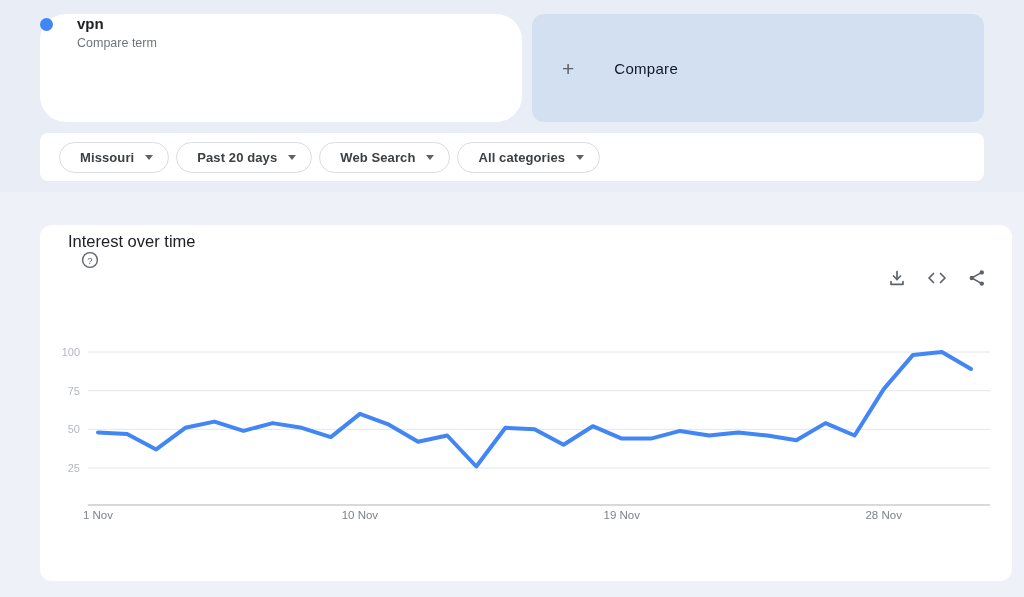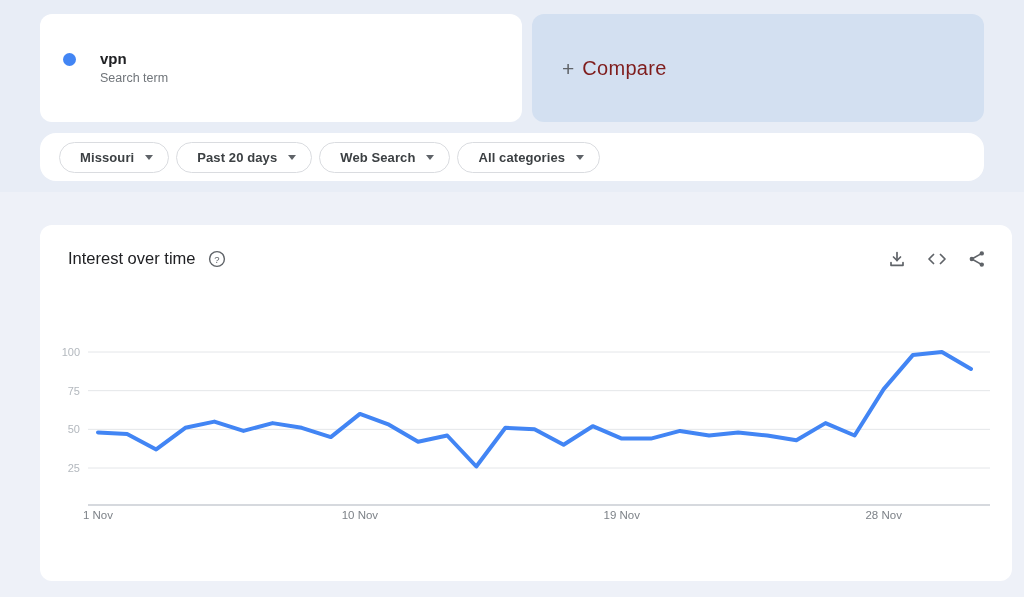--- a/index.html
+++ b/index.html
@@ -1,44 +1,44 @@
 <!DOCTYPE html>
 <html><head>
 <meta charset="utf-8">
 <style>
   * { margin:0; padding:0; box-sizing:border-box; }
   html,body { width:1024px; height:597px; overflow:hidden;
     font-family:"Liberation Sans", sans-serif; background:#eef1f8; }
   .top-section { background:#e8edf6; padding:14px 40px 11px 40px; height:192px; }
   .cards-row { display:flex; gap:10px; height:108px; }
   .card { border-radius:12px; }
-  .search-card { background:#ffffff; width:482px; display:flex; align-items:center;
-    padding-left:23px; cursor:pointer; }
+  .search-card { background:#ffffff; width:482px; display:flex; 
+    cursor:pointer;border-radius:26px; }
   .search-inner { display:flex; align-items:flex-start; }
   .dot { width:13px; height:13px; border-radius:50%; margin-top:4px; flex:0 0 auto; }
   .term-text { margin-left:24px; }
   .term { font-size:15px; font-weight:bold; color:#202124; line-height:20px; }
   .term-sub { font-size:12.5px; color:#70757a; line-height:17px; margin-top:1px; }
   .compare-card { background:#d3e0f1; flex:1; display:flex; align-items:center;
     padding-left:30px; cursor:pointer; }
   .plus { font-size:21px; color:#5f6368; font-weight:normal; line-height:21px; }
-  .compare-label { font-size:20px; color:#7f1d1d; margin-left:8px; letter-spacing:0.3px; }
-  .filter-bar { background:#ffffff; border-radius:16px; height:48px; margin-top:11px;
+  .compare-label { font-size:15px; color:#0f172a; margin-left:40px; letter-spacing:0.3px; }
+  .filter-bar { background:#ffffff; border-radius:8px; height:48px; margin-top:11px;
     display:flex; align-items:center; padding-left:19px; gap:7px; }
   .pill { display:inline-flex; align-items:center; height:31px; border:1px solid #dadce0;
     border-radius:16px; background:#fff; padding:0 15px 0 20px; cursor:pointer;
     font-family:"Liberation Sans", sans-serif; }
   .pill-label { font-size:13px; color:#3c4043; font-weight:bold; letter-spacing:0.1px; }
   .caret { width:0; height:0; border-left:4.5px solid transparent;
     border-right:4.5px solid transparent; border-top:5px solid #5f6368; margin-left:11px; }
   .main-section { padding:33px 40px 0 40px; }
   .chart-card { position:relative; background:#ffffff; border-radius:12px;
     width:972px; height:356px; }
-  .chart-header { position:absolute; top:24px; left:28px; right:26px;
-    display:flex; align-items:flex-end; }
+  .chart-header { position:absolute; top:7px; left:28px; right:26px;
+    display:flex; align-items:flex-start;flex-direction:column; }
   .chart-title { font-size:16.5px; color:#202124; }
   .help-icon { margin-left:13px; display:flex; cursor:pointer; }
   .header-icons { margin-left:auto; display:flex; align-items:center; gap:21px; }
   .hicon { cursor:pointer; display:flex; }
   #chart-svg { position:absolute; left:0; top:70px; }
   .ylabel { font-size:11px; fill:#b3b8be; }
   .xlabel { font-size:11.5px; fill:#7d8288; }
 </style>
 </head>
 <body>
@@ -46,21 +46,21 @@
 <div>
 
   <div class="top-section">
     <div class="cards-row">
 
       <div class="card search-card">
         <div class="search-inner">
           <span class="dot" style="background: rgb(66, 133, 244);"></span>
           <div class="term-text">
             <div class="term">vpn</div>
-            <div class="term-sub">Search term</div>
+            <div class="term-sub">Compare term</div>
           </div>
         </div>
       </div>
 
       <div class="card compare-card">
         <span class="plus">+</span>
         <span class="compare-label">Compare</span>
       </div>
 
     </div>

